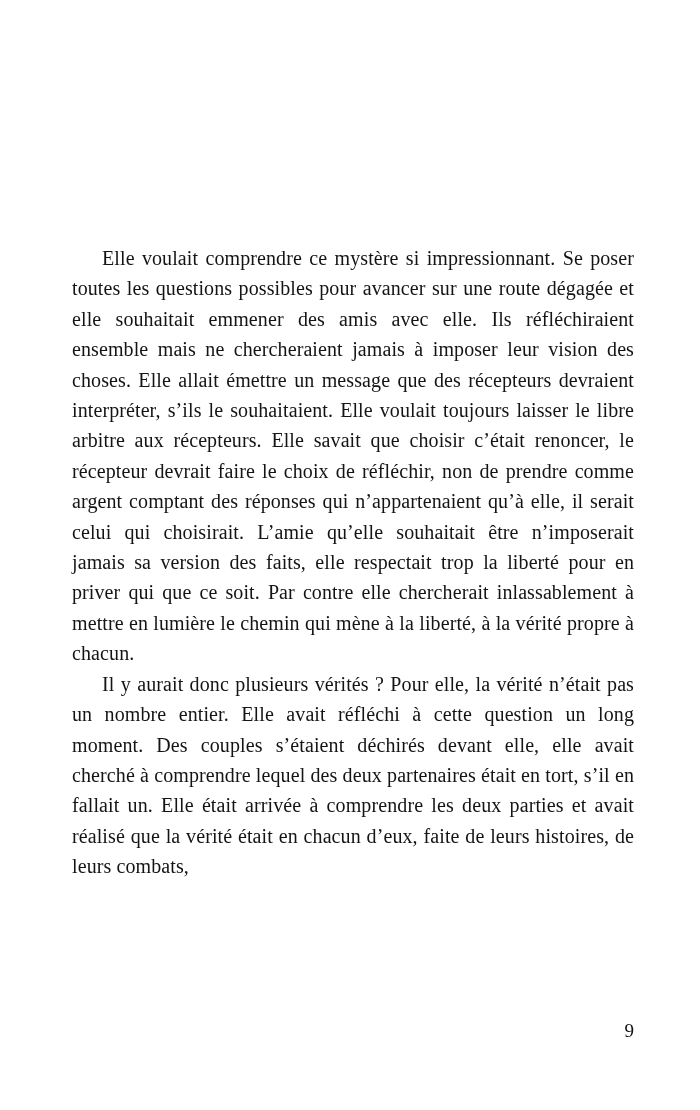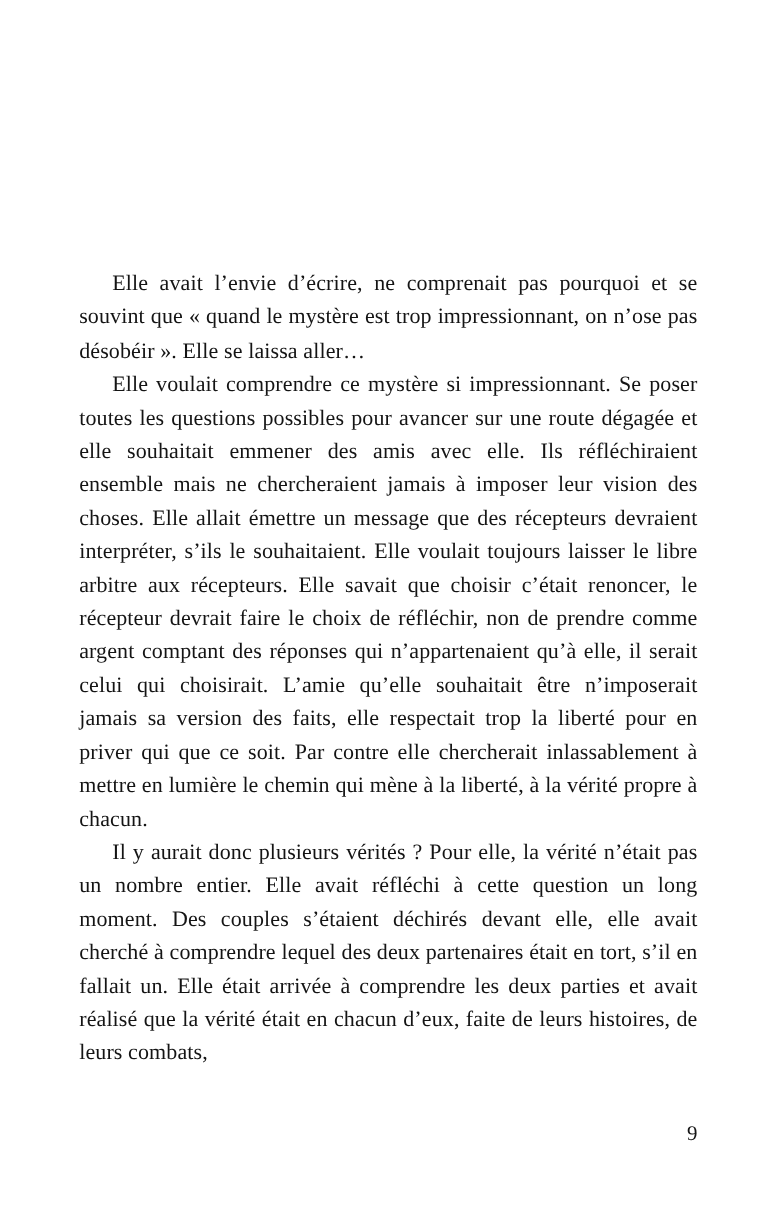--- a/index.html
+++ b/index.html
@@ -39,18 +39,17 @@
     font-size: 19px;
     line-height: 1;
     color: #141414;
   }
 </style>
 </head>
 <body>
 
 <div class="book-page">
   <div class="text-block" id="text-block">
-      <p>Elle avait l’envie d’écrire, ne comprenait pas pourquoi et se souvint que «&nbsp;quand le mystère est trop impressionnant, on n’ose pas désobéir&nbsp;». Elle se laissa aller…</p>
       <p>Elle voulait comprendre ce mystère si impressionnant. Se poser toutes les questions possibles pour avancer sur une route dégagée et elle souhaitait emmener des amis avec elle. Ils réfléchiraient ensemble mais ne chercheraient jamais à imposer leur vision des choses. Elle allait émettre un message que des récepteurs devraient interpréter, s’ils le souhaitaient. Elle voulait toujours laisser le libre arbitre aux récepteurs. Elle savait que choisir c’était renoncer, le récepteur devrait faire le choix de réfléchir, non de prendre comme argent comptant des réponses qui n’appartenaient qu’à elle, il serait celui qui choisirait. L’amie qu’elle souhaitait être n’imposerait jamais sa version des faits, elle respectait trop la liberté pour en priver qui que ce soit. Par contre elle chercherait inlassablement à mettre en lumière le chemin qui mène à la liberté, à la vérité propre à chacun.</p>
       <p>Il y aurait donc plusieurs vérités&nbsp;? Pour elle, la vérité n’était pas un nombre entier. Elle avait réfléchi à cette question un long moment. Des couples s’étaient déchirés devant elle, elle avait cherché à comprendre lequel des deux partenaires était en tort, s’il en fallait un. Elle était arrivée à comprendre les deux parties et avait réalisé que la vérité était en chacun d’eux, faite de leurs histoires, de leurs combats,</p>
     </div>
   <div class="page-number">9</div>
 </div>
 
 </body></html>

